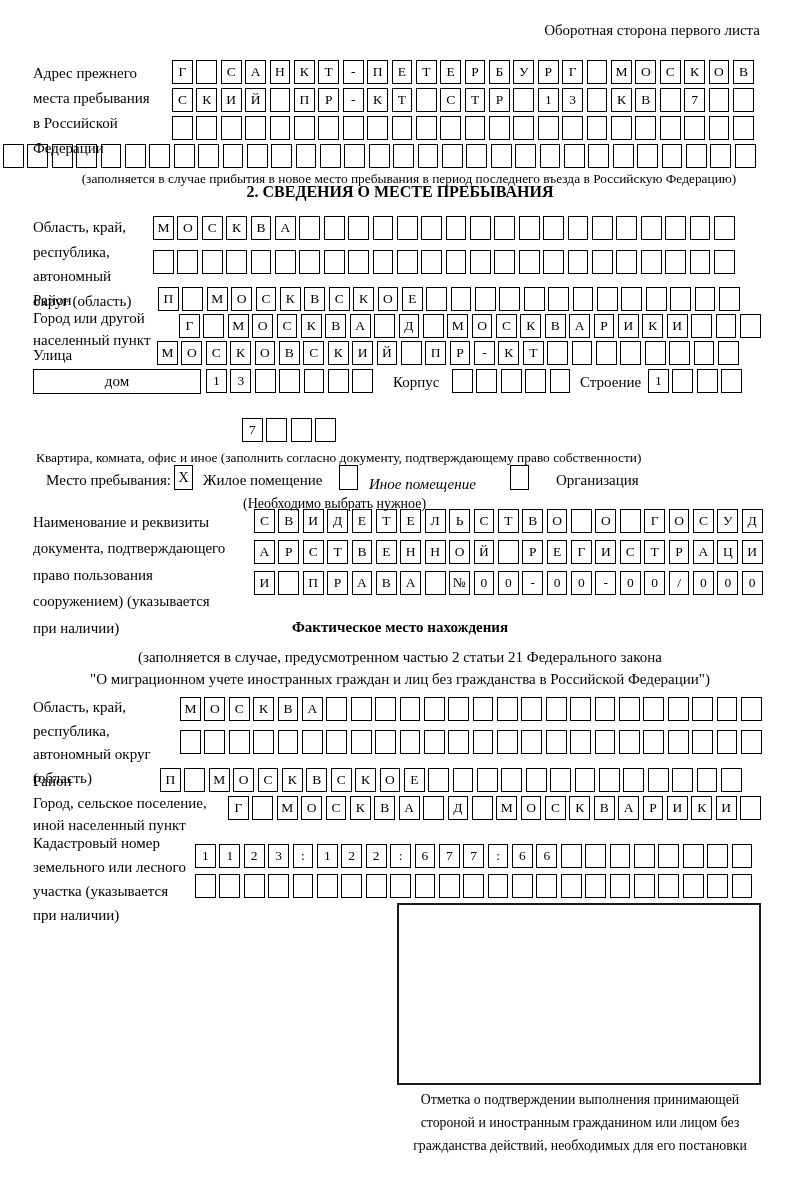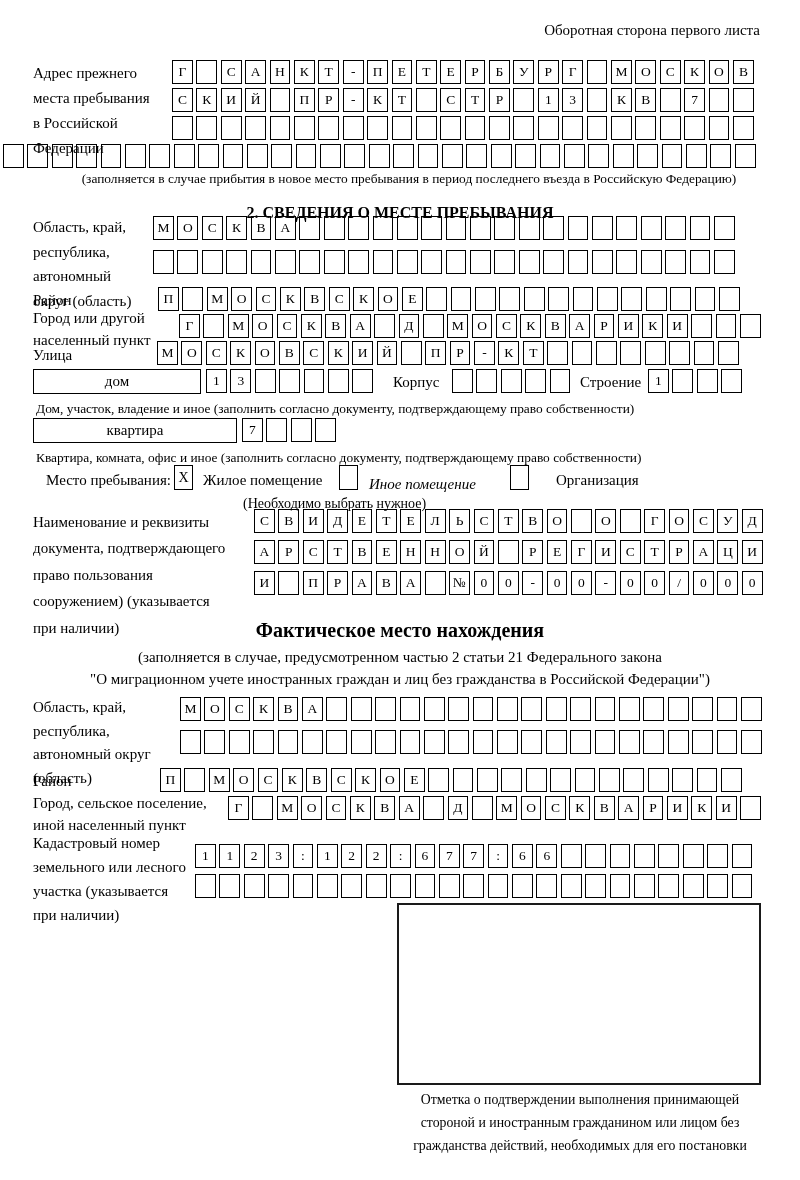--- a/index.html
+++ b/index.html
@@ -149,21 +149,21 @@
       <span class="cell"></span>
       <span class="cell"></span>
       <span class="cell"></span>
       <span class="cell"></span>
       <span class="cell"></span>
       <span class="cell"></span>
       <span class="cell"></span>
     </div>
   <div class="caption" style="top:171px;">(заполняется в случае прибытия в новое место пребывания в период последнего въезда в Российскую Федерацию)</div>
 
-  <div class="title" style="top:204px;">2. СВЕДЕНИЯ О МЕСТЕ ПРЕБЫВАНИЯ</div>
+  <div class="title" style="top:183px;">2. СВЕДЕНИЯ О МЕСТЕ ПРЕБЫВАНИЯ</div>
 
   <div class="label" style="left:33px;top:215px;line-height:24.5px;">
       <div>Область, край,</div>
       <div>республика,</div>
       <div>автономный</div>
       <div>округ (область)</div>
     </div>
   <div class="cellrow" style="left:153px;top:216px;">
       <span class="cell">М</span>
       <span class="cell">О</span>
@@ -322,23 +322,21 @@
       <span class="cell"></span>
       <span class="cell"></span>
     </div>
   <div class="label" style="left:580px;top:370px;">Строение</div>
   <div class="cellrow" style="left:648px;top:369px;">
       <span class="cell">1</span>
       <span class="cell"></span>
       <span class="cell"></span>
       <span class="cell"></span>
     </div>
-  <div class="label small" style="left:36px;top:396px;">Дом, участок, владение и иное (заполнить согласно документу, подтверждающему право собственности)</div>
-
-  <div class="widebox" style="left:33px;top:418px;width:204px;">квартира</div>
+
   <div class="cellrow" style="left:242px;top:418px;">
       <span class="cell">7</span>
       <span class="cell"></span>
       <span class="cell"></span>
       <span class="cell"></span>
     </div>
   <div class="label small" style="left:36px;top:445px;">Квартира, комната, офис и иное (заполнить согласно документу, подтверждающему право собственности)</div>
 
   <div class="label" style="left:46px;top:468px;">Место пребывания:</div>
   <div class="checkbox" style="left:174px;top:465px;">X</div>
@@ -419,21 +417,21 @@
       <span class="cell">0</span>
       <span class="cell">-</span>
       <span class="cell">0</span>
       <span class="cell">0</span>
       <span class="cell">/</span>
       <span class="cell">0</span>
       <span class="cell">0</span>
       <span class="cell">0</span>
     </div>
 
-  <div class="title" style="top:619px;font-size:20px;">Фактическое место нахождения</div>
+  <div class="title" style="top:619px;font-size:15px;">Фактическое место нахождения</div>
   <div class="subtitle" style="top:646px;">
       <div>(заполняется в случае, предусмотренном частью 2 статьи 21 Федерального закона</div>
       <div>"О миграционном учете иностранных граждан и лиц без гражданства в Российской Федерации")</div>
     </div>
 
   <div class="label" style="left:33px;top:696px;line-height:23.5px;">
       <div>Область, край,</div>
       <div>республика,</div>
       <div>автономный округ</div>
       <div>(область)</div>

